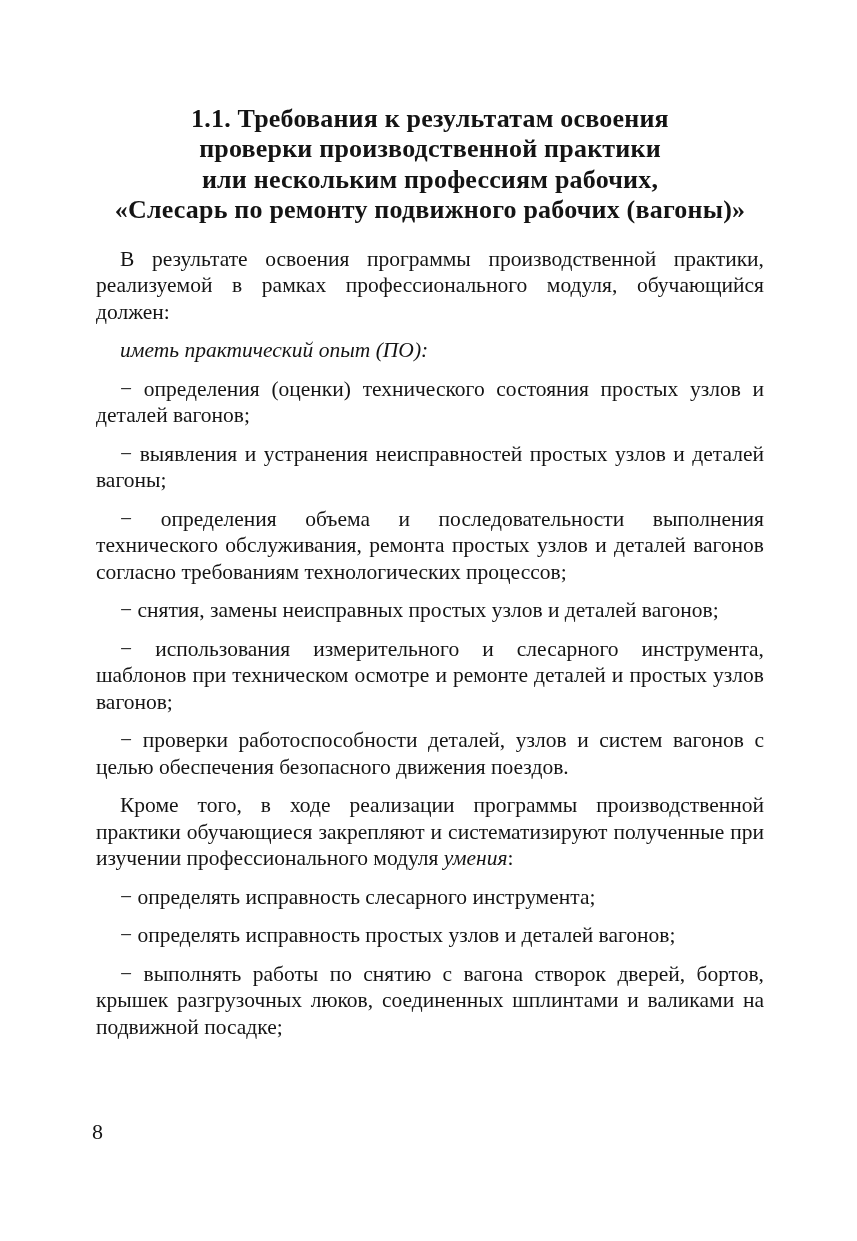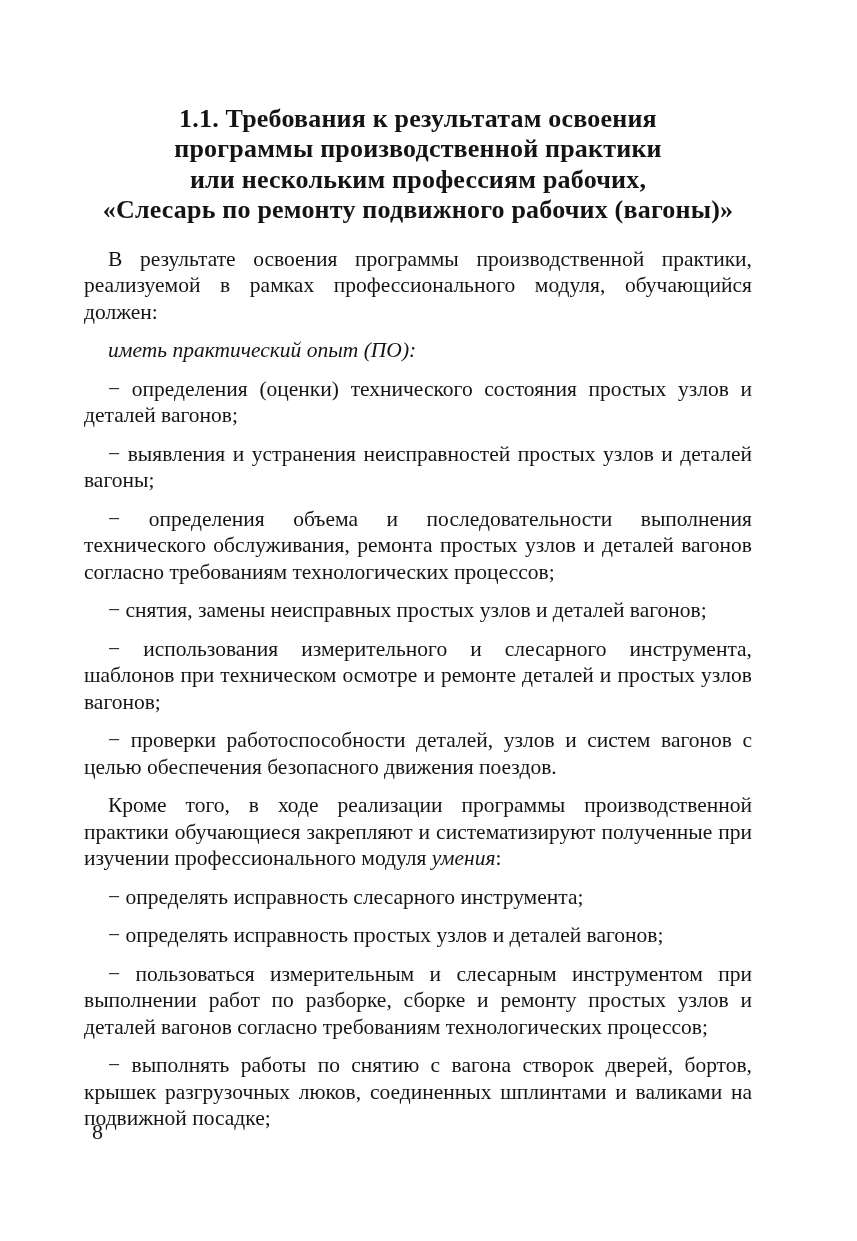--- a/index.html
+++ b/index.html
@@ -12,21 +12,21 @@
     width: 857px;
     height: 1241px;
     margin: 0 auto;
     background: #ffffff;
     color: #141414;
     font-family: "Liberation Serif", "DejaVu Serif", serif;
     overflow: hidden;
   }
   .content {
     position: absolute;
-    left: 72px;
+    left: 84px;
     top: 104px;
     width: 692px;
   }
   .heading {
     text-align: center;
     font-weight: bold;
     font-size: 26px;
     line-height: 30.4px;
     letter-spacing: 0.2px;
   }
@@ -58,38 +58,37 @@
 </style>
 </head>
 <body>
 
 <div class="page">
 
   <div class="content">
 
     <div class="heading">
       <div class="heading-line">1.1. Требования к результатам освоения</div>
-      <div class="heading-line">программы производственной практики</div>
+      <div class="heading-line">проверки производственной практики</div>
       <div class="heading-line">или нескольким профессиям рабочих,</div>
       <div class="heading-line">«Слесарь по ремонту подвижного рабочих (вагоны)»</div>
     </div>
 
     <div class="body-text">
       <p>В результате освоения программы производственной практики, реализуемой в рамках профессионального модуля, обучающийся должен:</p>
       <p class="bold-italic">иметь практический опыт (ПО):</p>
       <p>− определения (оценки) технического состояния простых узлов и деталей вагонов;</p>
       <p>− выявления и устранения неисправностей простых узлов и деталей вагоны;</p>
       <p>− определения объема и последовательности выполнения технического обслуживания, ремонта простых узлов и деталей вагонов согласно требованиям технологических процессов;</p>
       <p>− снятия, замены неисправных простых узлов и деталей вагонов;</p>
       <p>− использования измерительного и слесарного инструмента, шаблонов при техническом осмотре и ремонте деталей и простых узлов вагонов;</p>
       <p>− проверки работоспособности деталей, узлов и систем вагонов с целью обеспечения безопасного движения поездов.</p>
       <p><span>Кроме того, в ходе реализации программы производственной практики обучающиеся закрепляют и систематизируют полученные при изучении профессионального модуля </span><span class="bold-italic">умения</span><span>:</span></p>
       <p>− определять исправность слесарного инструмента;</p>
       <p>− определять исправность простых узлов и деталей вагонов;</p>
-      <p>− пользоваться измерительным и слесарным инструментом при выполнении работ по разборке, сборке и ремонту простых узлов и деталей вагонов согласно требованиям технологических процессов;</p>
       <p>− выполнять работы по снятию с вагона створок дверей, бортов, крышек разгрузочных люков, соединенных шплинтами и валиками на подвижной посадке;</p>
     </div>
 
   </div>
 
   <div class="page-number">8</div>
 
 </div>
 
 </body></html>

